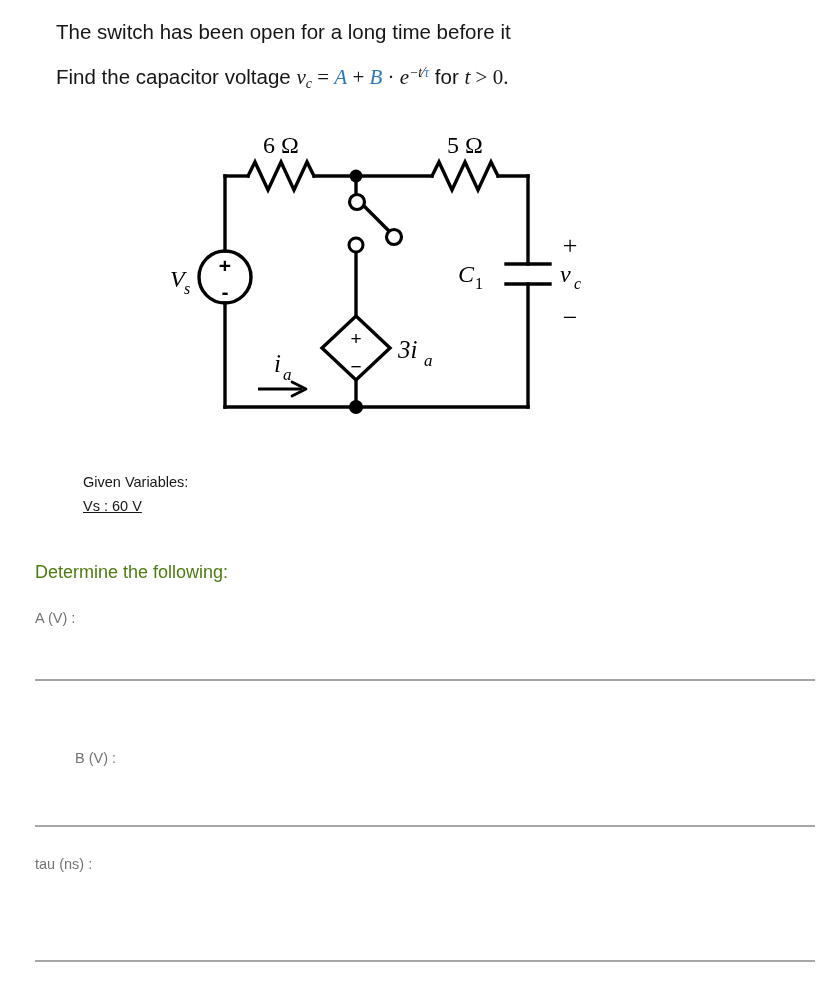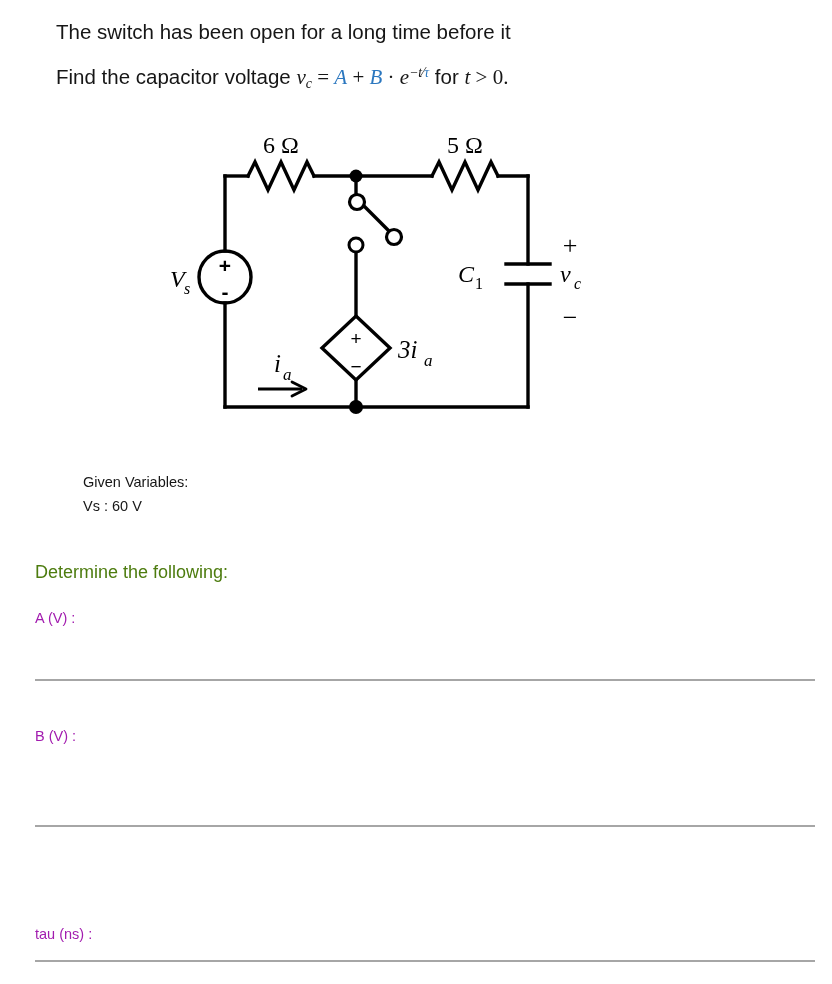--- a/index.html
+++ b/index.html
@@ -75,48 +75,49 @@
   }
   .given-head {
     font-size: 14.5px;
     line-height: 25px;
     color: #161616;
   }
   .given-item {
     font-size: 14.5px;
     line-height: 22px;
     color: #161616;
+    text-decoration: underline;
   }
   #determine-label {
     position: absolute;
     left: 35px;
     top: 562px;
     font-size: 18px;
     color: #4d7c0f;
   }
 
   
   .answer-label {
     position: absolute;
     left: 35px;
     font-size: 14.5px;
-    color: #a21caf;
+    color: #737373;
   }
   .answer-rule {
     position: absolute;
     left: 35px;
     width: 780px;
     height: 2px;
     background: #a6a6a6;
   }
   #answer-label-a { top: 610px; }
   #answer-rule-a  { top: 679px; }
-  #answer-label-b { top: 728px; }
+  #answer-label-b { top: 750px; margin-left: 40px; }
   #answer-rule-b  { top: 825px; }
-  #answer-label-tau { top: 926px; }
+  #answer-label-tau { top: 856px; }
   #answer-rule-tau  { top: 960px; }
 </style>
 </head>
 <body>
 
 <div id="problem-statement">
   <div class="stmt-line">
     <span>The switch has been open for a long time before it</span>
   </div>
   <div class="stmt-line">

